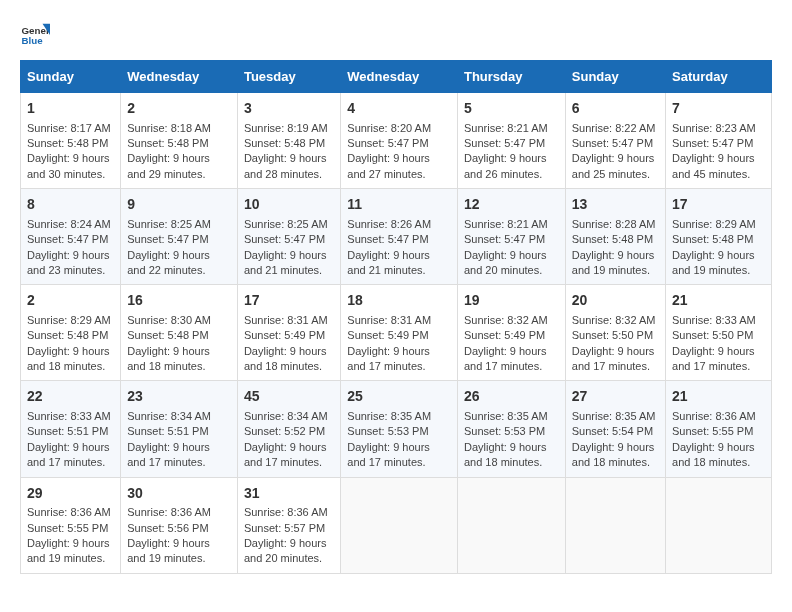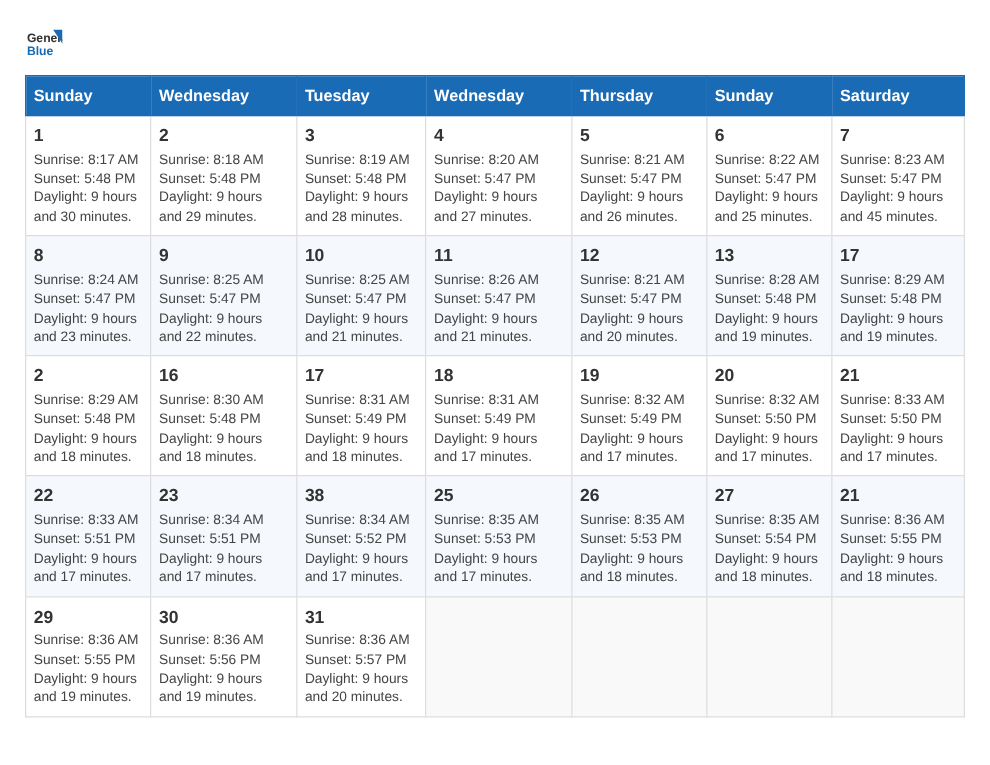--- a/index.html
+++ b/index.html
@@ -128,21 +128,21 @@
         <td><span class="day-num">16</span><span class="cell-text">Sunrise: 8:30 AM</span><br><span class="cell-text">Sunset: 5:48 PM</span><br><span class="cell-text">Daylight: 9 hours and 18 minutes.</span></td>
         <td><span class="day-num">17</span><span class="cell-text">Sunrise: 8:31 AM</span><br><span class="cell-text">Sunset: 5:49 PM</span><br><span class="cell-text">Daylight: 9 hours and 18 minutes.</span></td>
         <td><span class="day-num">18</span><span class="cell-text">Sunrise: 8:31 AM</span><br><span class="cell-text">Sunset: 5:49 PM</span><br><span class="cell-text">Daylight: 9 hours and 17 minutes.</span></td>
         <td><span class="day-num">19</span><span class="cell-text">Sunrise: 8:32 AM</span><br><span class="cell-text">Sunset: 5:49 PM</span><br><span class="cell-text">Daylight: 9 hours and 17 minutes.</span></td>
         <td><span class="day-num">20</span><span class="cell-text">Sunrise: 8:32 AM</span><br><span class="cell-text">Sunset: 5:50 PM</span><br><span class="cell-text">Daylight: 9 hours and 17 minutes.</span></td>
         <td><span class="day-num">21</span><span class="cell-text">Sunrise: 8:33 AM</span><br><span class="cell-text">Sunset: 5:50 PM</span><br><span class="cell-text">Daylight: 9 hours and 17 minutes.</span></td>
       </tr>
       <tr>
         <td><span class="day-num">22</span><span class="cell-text">Sunrise: 8:33 AM</span><br><span class="cell-text">Sunset: 5:51 PM</span><br><span class="cell-text">Daylight: 9 hours and 17 minutes.</span></td>
         <td><span class="day-num">23</span><span class="cell-text">Sunrise: 8:34 AM</span><br><span class="cell-text">Sunset: 5:51 PM</span><br><span class="cell-text">Daylight: 9 hours and 17 minutes.</span></td>
-        <td><span class="day-num">38</span><span class="cell-text">Sunrise: 8:34 AM</span><br><span class="cell-text">Sunset: 5:52 PM</span><br><span class="cell-text">Daylight: 9 hours and 17 minutes.</span></td>
+        <td><span class="day-num">45</span><span class="cell-text">Sunrise: 8:34 AM</span><br><span class="cell-text">Sunset: 5:52 PM</span><br><span class="cell-text">Daylight: 9 hours and 17 minutes.</span></td>
         <td><span class="day-num">25</span><span class="cell-text">Sunrise: 8:35 AM</span><br><span class="cell-text">Sunset: 5:53 PM</span><br><span class="cell-text">Daylight: 9 hours and 17 minutes.</span></td>
         <td><span class="day-num">26</span><span class="cell-text">Sunrise: 8:35 AM</span><br><span class="cell-text">Sunset: 5:53 PM</span><br><span class="cell-text">Daylight: 9 hours and 18 minutes.</span></td>
         <td><span class="day-num">27</span><span class="cell-text">Sunrise: 8:35 AM</span><br><span class="cell-text">Sunset: 5:54 PM</span><br><span class="cell-text">Daylight: 9 hours and 18 minutes.</span></td>
         <td><span class="day-num">21</span><span class="cell-text">Sunrise: 8:36 AM</span><br><span class="cell-text">Sunset: 5:55 PM</span><br><span class="cell-text">Daylight: 9 hours and 18 minutes.</span></td>
       </tr>
       <tr>
         <td><span class="day-num">29</span><span class="cell-text">Sunrise: 8:36 AM</span><br><span class="cell-text">Sunset: 5:55 PM</span><br><span class="cell-text">Daylight: 9 hours and 19 minutes.</span></td>
         <td><span class="day-num">30</span><span class="cell-text">Sunrise: 8:36 AM</span><br><span class="cell-text">Sunset: 5:56 PM</span><br><span class="cell-text">Daylight: 9 hours and 19 minutes.</span></td>
         <td><span class="day-num">31</span><span class="cell-text">Sunrise: 8:36 AM</span><br><span class="cell-text">Sunset: 5:57 PM</span><br><span class="cell-text">Daylight: 9 hours and 20 minutes.</span></td>
         <td class="empty"></td>

